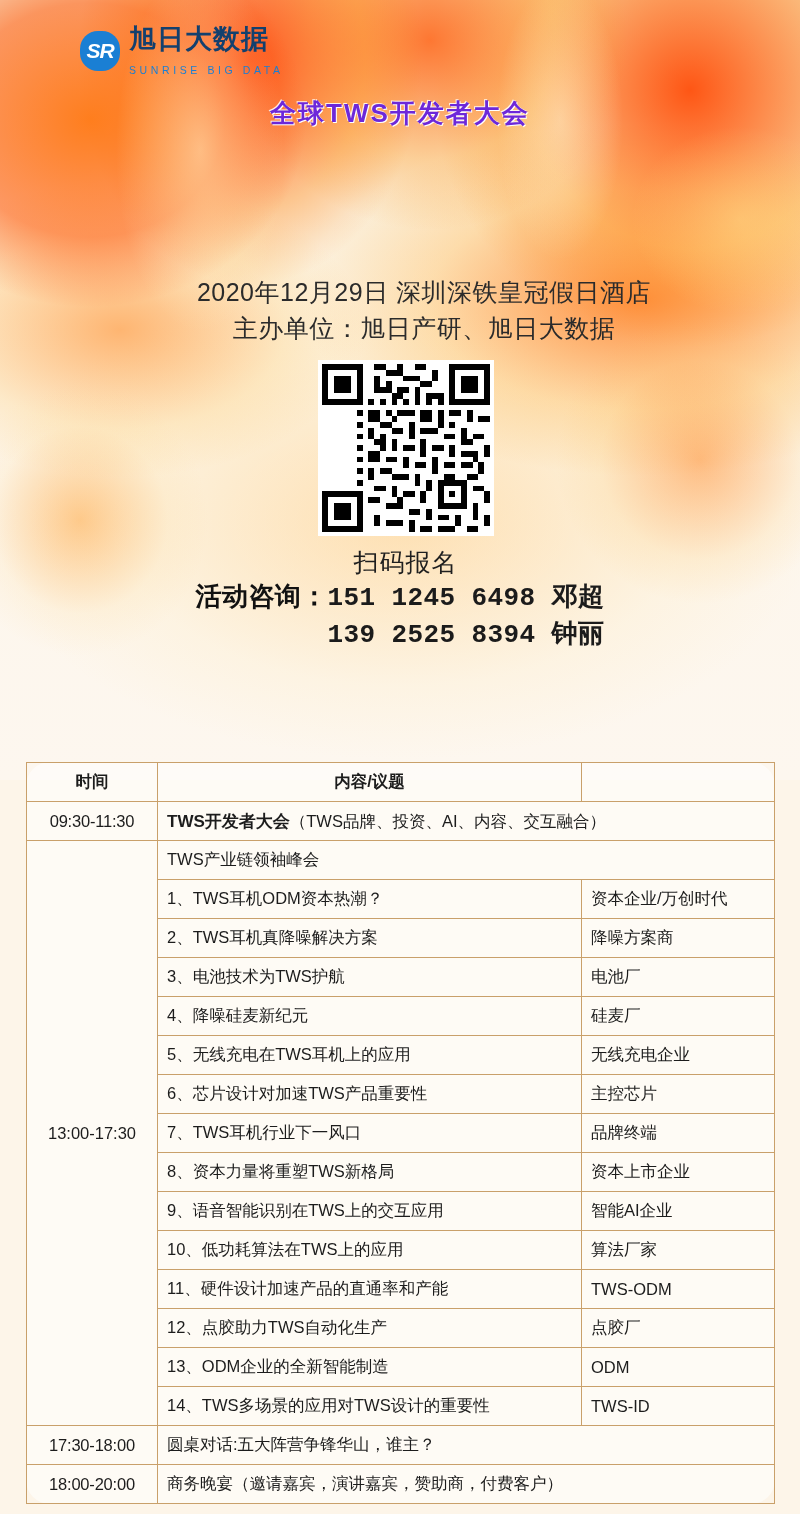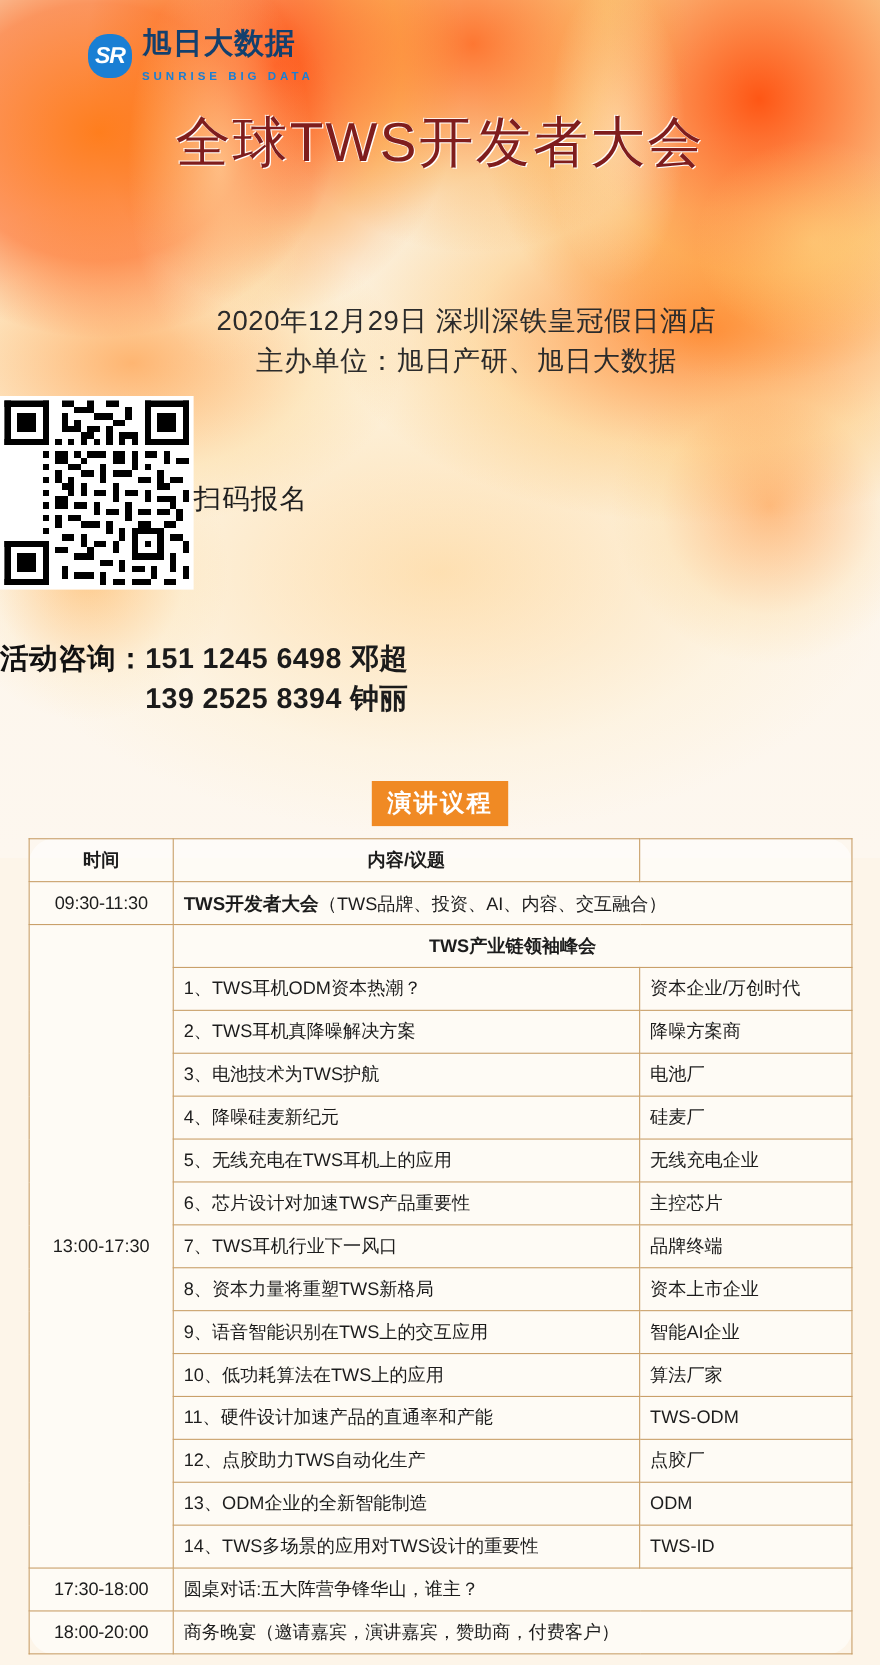--- a/index.html
+++ b/index.html
@@ -84,34 +84,34 @@
     font-size: 27px;
     font-weight: bold;
     color: #13406e;
     letter-spacing: 1px;
   }
   .logo-en {
     font-size: 10.5px;
     color: #1a7fd4;
     letter-spacing: 3.6px;
     margin-top: 12px;
-    font-weight: bold;
+    font-weight: normal;
   }
 
   
   .title-main {
     position: absolute;
     left: 0; right: 0; top: 96px;
     text-align: center;
     z-index: 5;
   }
   .title-small {
-    font-size: 50px;
-    font-weight: normal;
-    color: #7f1d1d;
+    font-size: 26px;
+    font-weight: bold;
+    color: #6d28d9;
     letter-spacing: 2px;
     text-shadow: 1px 1px 0 #fff, -1px -1px 0 rgba(255,255,255,0.85);
   }
   .title-big {
     margin-top: 14px;
     font-size: 71px;
     font-weight: bold;
     color: #6a2fbd;
     letter-spacing: 1px;
     line-height: 1;
@@ -133,45 +133,46 @@
   .meta-line {
     font-size: 25px;
     color: #2b2b2b;
     line-height: 1.42;
     letter-spacing: 0.5px;
   }
 
   
   .qr-wrap {
     position: absolute;
-    left: 0; right: 0; top: 360px;
+    left: 11px; right: 0; top: 360px;
     display: flex;
-    flex-direction: row;
+    flex-direction: column;
     align-items: center;
     z-index: 5;
   }
   .qr {
     width: 176px; height: 176px;
     background: #fff;
     padding: 4px;
   }
   .qr svg { display: block; }
   .qr-caption {
     margin-top: 10px;
     font-size: 25px;
     color: #1f1f1f;
     letter-spacing: 1px;
   }
 
   
   .contacts {
     position: absolute;
     left: 0; right: 0; top: 580px;
-    text-align: left;
-    z-index: 5;
+    text-align: center;
+    z-index: 5;
+    font-family: Liberation Mono, monospace;
   }
   .contact-line {
     font-size: 26px;
     font-weight: bold;
     color: #1b1b1b;
     line-height: 1.42;
     letter-spacing: 0.4px;
   }
   .contact-line .lbl { color: #111; }
 
@@ -231,22 +232,22 @@
   .cell-span-time {
     text-align: center;
     font-size: 16px;
   }
   .row-head-bold {
     font-weight: bold;
     font-size: 17px;
     text-align: center;
   }
   .sub-head {
-    text-align: center;
-    font-weight: bold;
+    text-align: left;
+    font-weight: normal;
     font-size: 17px;
   }
   .topic { font-size: 16.5px; }
   .who   { font-size: 16.5px; }
 </style>
 </head>
 <body>
 
 <div class="poster">
 
@@ -404,23 +405,20 @@
 
   <div class="contacts">
     <div class="contact-line">
       <span class="lbl">活动咨询：</span><span>151 1245 6498 邓超</span>
     </div>
     <div class="contact-line">
       <span style="visibility:hidden">活动咨询：</span><span>139 2525 8394 钟丽</span>
     </div>
   </div>
 
-  <div class="agenda-badge">
-    <span>演讲议程</span>
-  </div>
 
   <div class="table-wrap">
     <table class="agenda">
       <colgroup>
         <col class="c-time">
           <col class="c-topic">
           <col class="c-who">
       </colgroup>
       <tbody>
         <tr>

